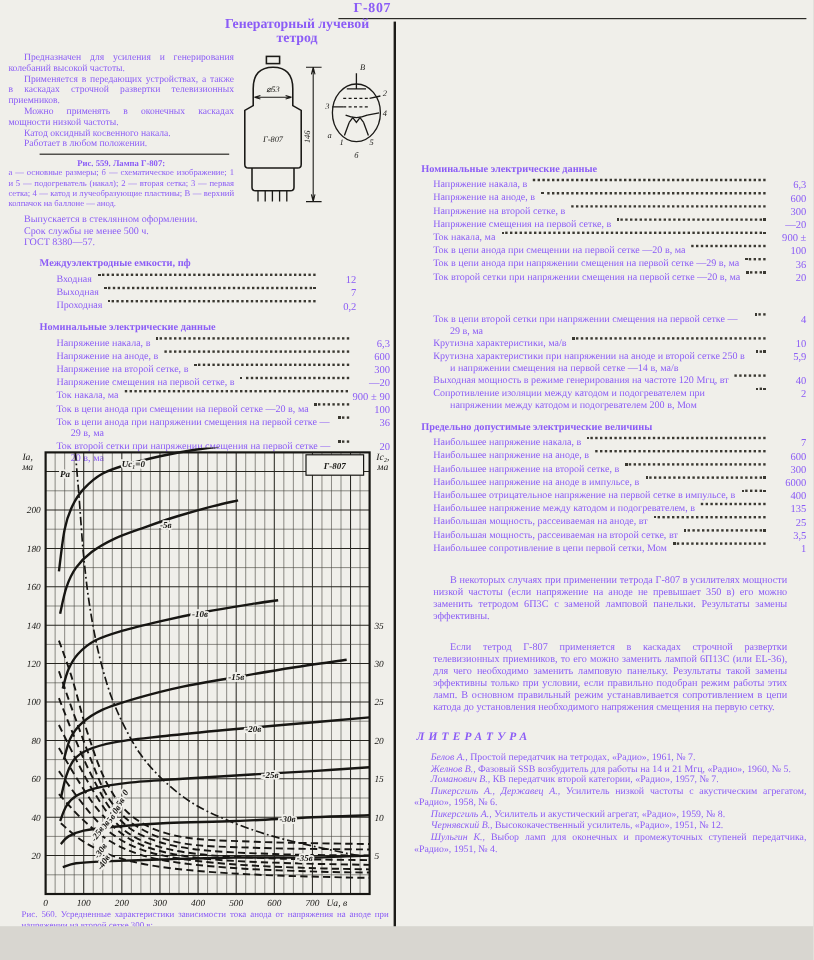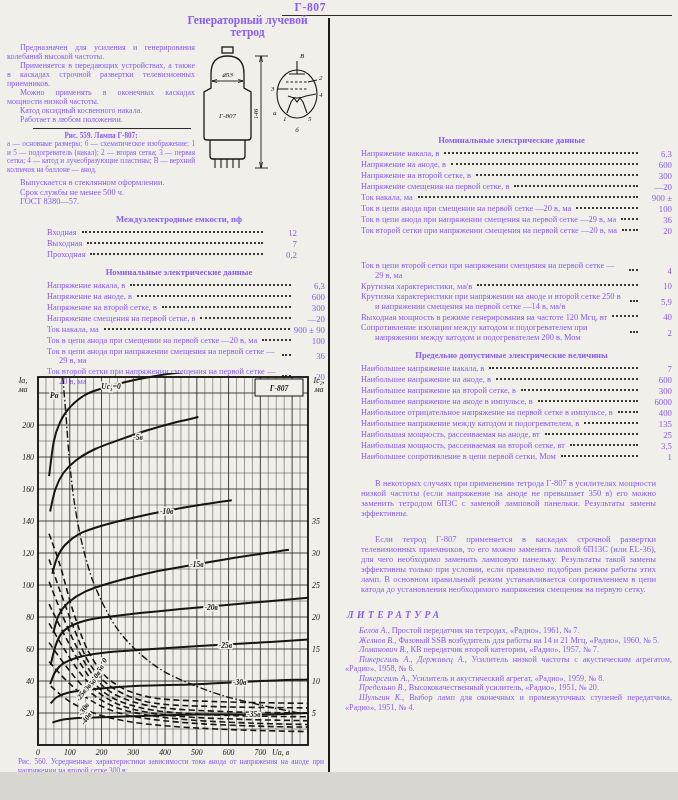--- a/index.html
+++ b/index.html
@@ -16,24 +16,24 @@
   .intro-text{width:188px;font-size:8px;line-height:1.12;text-align:justify;}
   .intro-text p{margin:0;text-indent:13px;}
   .cap-rule{width:158px;height:1px;background:#2c2b27;margin:3px 0 3px 26px;}
   .fig-caption{width:188px;font-size:7.2px;line-height:1.18;text-align:justify;}
   .cap-title{display:block;text-align:center;font-weight:bold;}
   #fig559{position:absolute;left:184px;top:0px;}
 
   #notes{margin-top:4px;font-size:8.4px;line-height:1.14;}
   #notes p{margin:0;text-indent:13px;}
 
-  .sec-heading{font-weight:bold;font-size:8.6px;margin:7px 0 4px 26px;text-align:center;}
+  .sec-heading{font-weight:bold;font-size:8.6px;margin:7px 0 4px 26px;}
   .right-col .sec-heading{margin-left:6px;}
 
-  .di-row{display:flex;align-items:center;font-size:8.4px;line-height:1.14;margin-bottom:1px;}
+  .di-row{display:flex;align-items:flex-start;font-size:8.4px;line-height:1.14;margin-bottom:1px;}
   .di-row.gap{margin-top:25px;}
   .di-label{flex:0 1 auto;}
   #cap-list .di-label,#nom-left .di-label{padding-left:52px;text-indent:-12px;}
   #nom-right .di-label,#limits-list .di-label{padding-left:30px;text-indent:-14px;}
   .di-leader{flex:1 1 10px;border-bottom:2px dotted #3a3831;margin:0 4px 2px 5px;min-width:8px;}
   .di-value{flex:0 0 auto;min-width:30px;text-align:right;font-size:8.8px;}
   #cap-list{width:290px;}
 
   #chart{position:absolute;left:8px;top:373px;}
   .gridline{stroke:#45433c;stroke-width:.5;}
@@ -452,17 +452,17 @@
         <p>Если тетрод Г-807 применяется в каскадах строчной развертки телевизионных приемников, то его можно заменить лампой 6П13С (или EL-36), для чего необходимо заменить ламповую панельку. Результаты такой замены эффективны только при условии, если правильно подобран режим работы этих ламп. В основном правильный режим устанавливается сопротивлением в цепи катода до установления необходимого напряжения смещения на первую сетку.</p>
       </div>
 
     <div class="lit-heading">ЛИТЕРАТУРА</div>
     <div id="refs">
         <p><span class="au">Белов А.,</span><span> Простой передатчик на тетродах, «Радио», 1961, № 7.</span></p>
         <p><span class="au">Желнов В.,</span><span> Фазовый SSB возбудитель для работы на 14 и 21 Мгц, «Радио», 1960, № 5.</span></p>
         <p><span class="au">Ломанович В.,</span><span> КВ передатчик второй категории, «Радио», 1957, № 7.</span></p>
         <p><span class="au">Пикерсгиль А., Державец А.,</span><span> Усилитель низкой частоты с акустическим агрегатом, «Радио», 1958, № 6.</span></p>
         <p><span class="au">Пикерсгиль А.,</span><span> Усилитель и акустический агрегат, «Радио», 1959, № 8.</span></p>
-        <p><span class="au">Предельно В.,</span><span> Высококачественный усилитель, «Радио», 1951, № 20.</span></p>
+        <p><span class="au">Чернявский В.,</span><span> Высококачественный усилитель, «Радио», 1951, № 12.</span></p>
         <p><span class="au">Шульгин К.,</span><span> Выбор ламп для оконечных и промежуточных ступеней передатчика, «Радио», 1951, № 4.</span></p>
       </div>
   </div>
 </div>
 
 </body></html>

